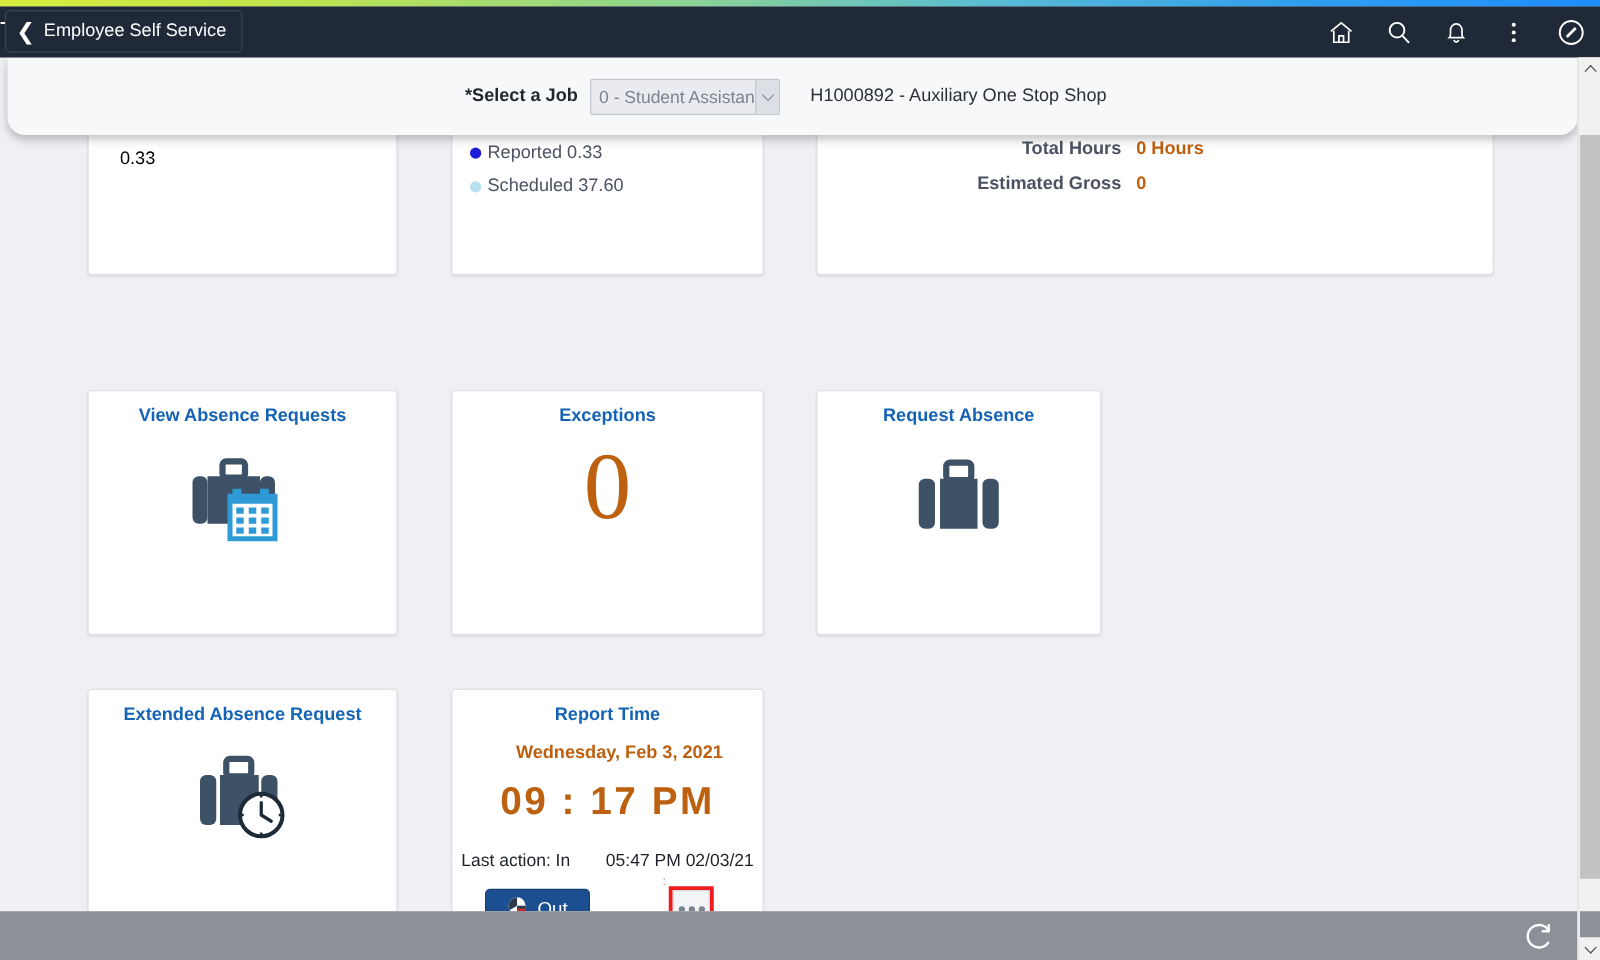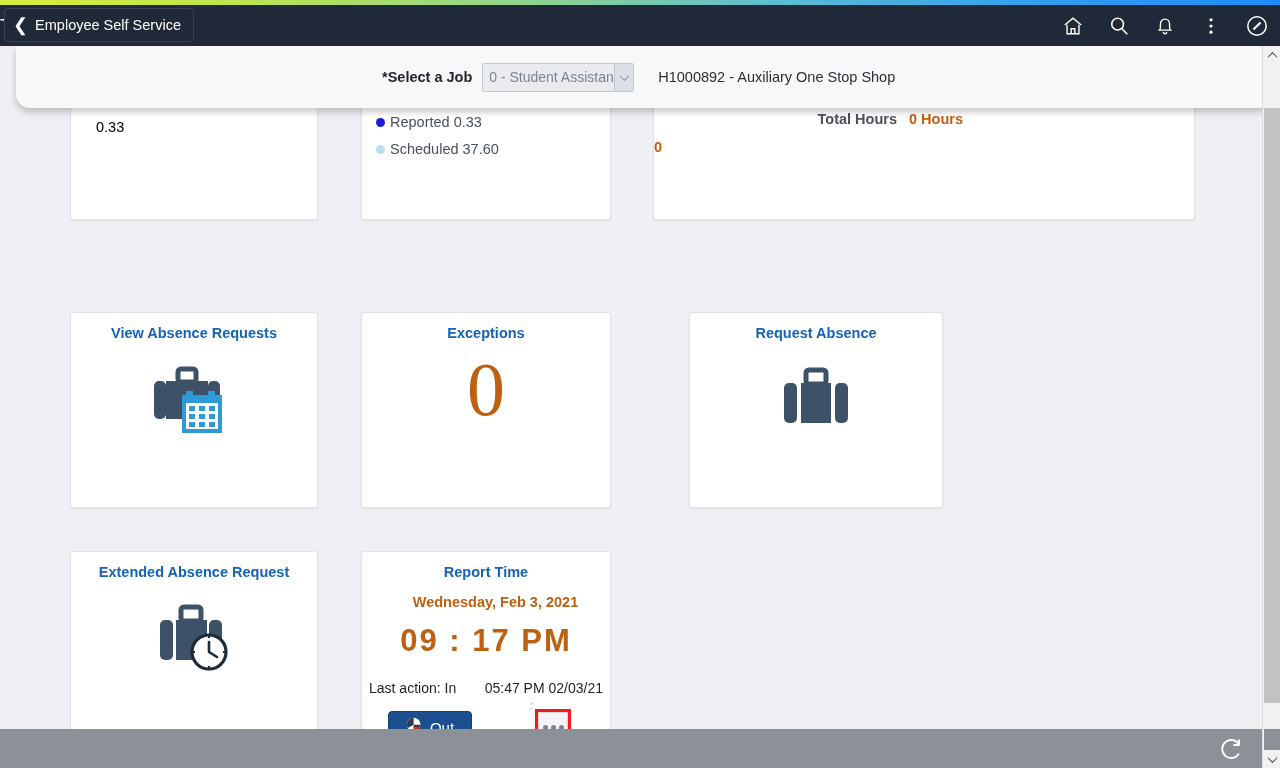--- a/index.html
+++ b/index.html
@@ -57,21 +57,21 @@
   }
   .hicon {
     width: 26px; height: 26px;
     display: flex; align-items: center; justify-content: center;
     cursor: pointer;
   }
   .hicon svg { display: block; }
 
   
   .job-panel {
-    position: absolute; top: 46px; left: 16px;
+    position: absolute; top: 46px; left: 6px;
     width: 1256px; height: 62px;
     background: #f7f8f9;
     border-bottom-left-radius: 14px;
     border-bottom-right-radius: 14px;
     box-shadow: 0 4px 7px rgba(0,0,0,0.22);
     z-index: 30;
     display: flex; align-items: center;
   }
   .job-inner {
     display: flex; align-items: center;
@@ -165,21 +165,21 @@
     width: 255px; text-align: right;
     color: #4a5160; font-weight: bold;
     padding-right: 12px;
   }
   .summary-row .s-val { color: #bd6110; font-weight: bold; }
 
   
   .t-row1 { top: 266px; height: 196px; }
   .t-r1-1 { left: 70px;  width: 248px; }
   .t-r1-2 { left: 361px; width: 250px; }
-  .t-r1-3 { left: 689px; width: 254px; }
+  .t-r1-3 { left: 653px; width: 228px; }
   .t-r1-4 { left: 945px; width: 250px; }
 
   
   .t-row2 { top: 505px; height: 196px; }
   .t-r2-1 { left: 70px;  width: 248px; }
   .t-r2-2 { left: 361px; width: 250px; }
 
   .tile-icon {
     position: absolute; left: 0; top: 46px;
     width: 100%; display: flex; justify-content: center;
@@ -369,20 +369,21 @@
       </div>
     </div>
 
     <div class="tile t-row0 tile-c">
       <div class="summary">
         <div class="summary-row">
           <span class="s-lab">Total Hours</span>
           <span class="s-val">0 Hours</span>
         </div>
         <div class="summary-row">
+          <span class="s-lab">Estimated Gross</span>
           <span class="s-val">0</span>
         </div>
       </div>
     </div>
 
     <div class="tile t-row1 t-r1-1">
       <div class="tile-title">View Absence Requests</div>
       <div class="tile-icon">
         <svg width="96" height="82" viewBox="0 0 96 82">
           <rect x="8" y="22" width="12" height="38" rx="5" fill="#3d5266"></rect>

